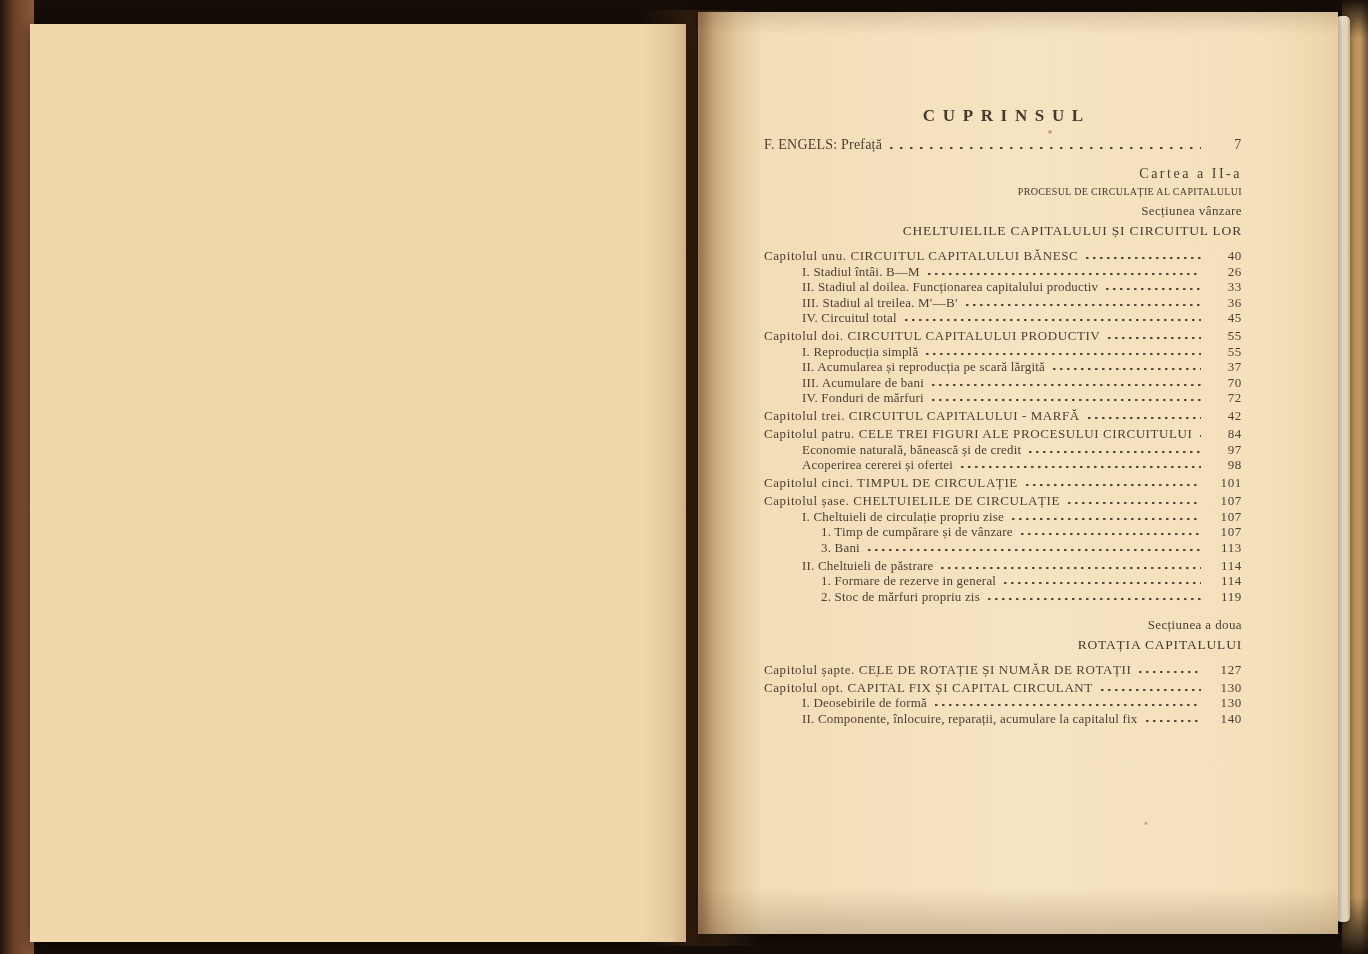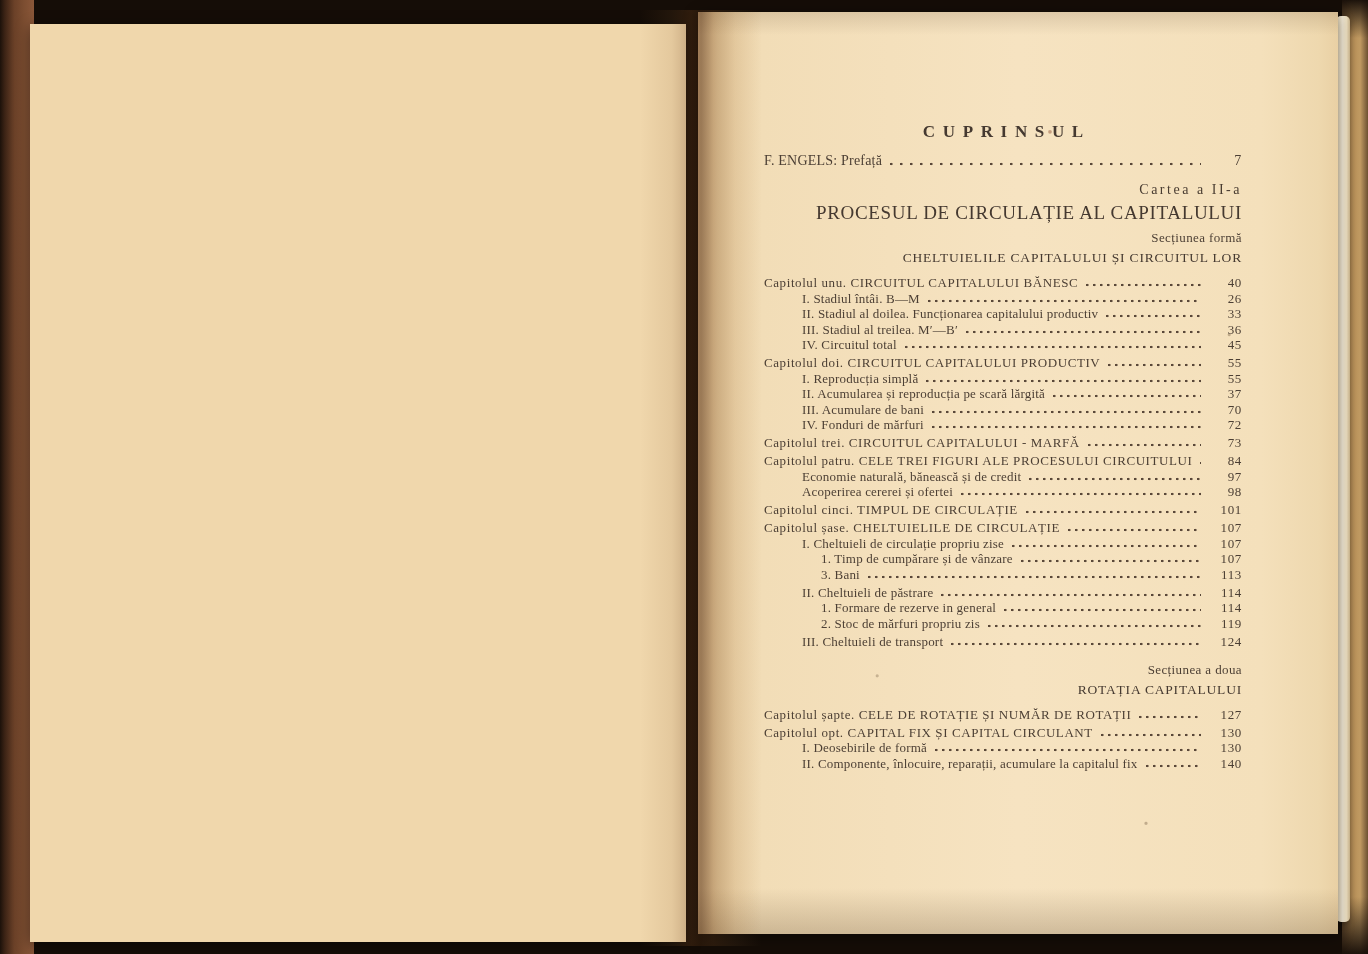--- a/index.html
+++ b/index.html
@@ -60,21 +60,21 @@
       rgba(140,95,50,.12) 26%,
       rgba(110,65,30,.30) 42%,
       rgba(66,38,16,.42) 50%,
       rgba(110,68,32,.26) 60%,
       rgba(150,105,60,.10) 78%,
       rgba(150,105,60,0) 100%);
   }
 
   
   .content{
-    position:absolute;left:66px;top:16px;width:478px;
+    position:absolute;left:66px;top:0;width:478px;
     padding-top:94px;
     color:#4c3f34;
   }
   .toc-title{
     margin:0 0 12px;
     font-size:17px;font-weight:bold;letter-spacing:.45em;padding-left:.45em;
     text-align:center;color:#453930;
   }
   .row{
     display:flex;align-items:baseline;
@@ -85,21 +85,21 @@
     flex:1;min-width:0;height:4px;align-self:flex-end;
     margin:0 5px 2px 8px;
     background:radial-gradient(circle at 1.3px 2px, rgba(82,64,50,.95) 1.05px, transparent 1.55px) repeat-x left bottom / 7px 4px;
   }
   .pg{flex:none;width:36px;text-align:right;letter-spacing:.05em}
 
   .preface{margin-bottom:14px;font-size:14px;line-height:14px}
   .preface .dots{background-size:10px 4px}
   .center{text-align:right}
   .kicker{font-size:14px;letter-spacing:.18em;margin-bottom:4px;color:#493c31}
-  .part-title{font-size:19px;letter-spacing:.035em;margin-bottom:6px;color:#453930}
+  .part-title{font-size:10px;letter-spacing:.035em;margin-bottom:6px;color:#453930}
   .kicker2{font-size:13px;letter-spacing:.03em;margin-bottom:4px}
   .sec-title{font-size:13.5px;letter-spacing:.06em;margin-bottom:10px;color:#453930}
   .sec2{margin-top:14px}
 
   .toc .chapter{margin-top:5px}
   .toc .chapter .lbl{letter-spacing:.045em}
   .toc .gap{margin-top:5px}
   .ind0{padding-left:0}
   .ind1{padding-left:38px}
   .ind2{padding-left:57px}
@@ -121,21 +121,21 @@
       <h1 class="toc-title">CUPRINSUL</h1>
 
       <div class="row preface">
         <span class="lbl">F. ENGELS:  Prefață</span>
         <span class="dots"></span>
         <span class="pg">7</span>
       </div>
 
       <div class="center kicker">Cartea a II-a</div>
       <div class="center part-title">PROCESUL DE CIRCULAȚIE AL CAPITALULUI</div>
-      <div class="center kicker2">Secțiunea formă</div>
+      <div class="center kicker2">Secțiunea vânzare</div>
       <div class="center sec-title">CHELTUIELILE CAPITALULUI ȘI CIRCUITUL LOR</div>
 
       <div class="toc">
 
           <div class="row ind0 chapter">
             <span class="lbl">Capitolul unu. CIRCUITUL CAPITALULUI BĂNESC</span>
             <span class="dots"></span>
             <span class="pg">40</span>
           </div>
 
@@ -189,21 +189,21 @@
 
           <div class="row ind1">
             <span class="lbl">IV. Fonduri de mărfuri</span>
             <span class="dots"></span>
             <span class="pg">72</span>
           </div>
 
           <div class="row ind0 chapter">
             <span class="lbl">Capitolul trei. CIRCUITUL CAPITALULUI - MARFĂ</span>
             <span class="dots"></span>
-            <span class="pg">73</span>
+            <span class="pg">42</span>
           </div>
 
           <div class="row ind0 chapter">
             <span class="lbl">Capitolul patru. CELE TREI FIGURI ALE PROCESULUI CIRCUITULUI</span>
             <span class="dots"></span>
             <span class="pg">84</span>
           </div>
 
           <div class="row ind1">
             <span class="lbl">Economie naturală, bănească și de credit</span>
@@ -259,25 +259,20 @@
             <span class="dots"></span>
             <span class="pg">114</span>
           </div>
 
           <div class="row ind2">
             <span class="lbl">2. Stoc de mărfuri propriu zis</span>
             <span class="dots"></span>
             <span class="pg">119</span>
           </div>
 
-          <div class="row ind1 gap">
-            <span class="lbl">III. Cheltuieli de transport</span>
-            <span class="dots"></span>
-            <span class="pg">124</span>
-          </div>
         </div>
 
       <div class="center kicker2 sec2">Secțiunea a doua</div>
       <div class="center sec-title">ROTAȚIA CAPITALULUI</div>
 
       <div class="toc">
 
           <div class="row ind0 chapter">
             <span class="lbl">Capitolul șapte. CELE DE ROTAȚIE ȘI NUMĂR DE ROTAȚII</span>
             <span class="dots"></span>

